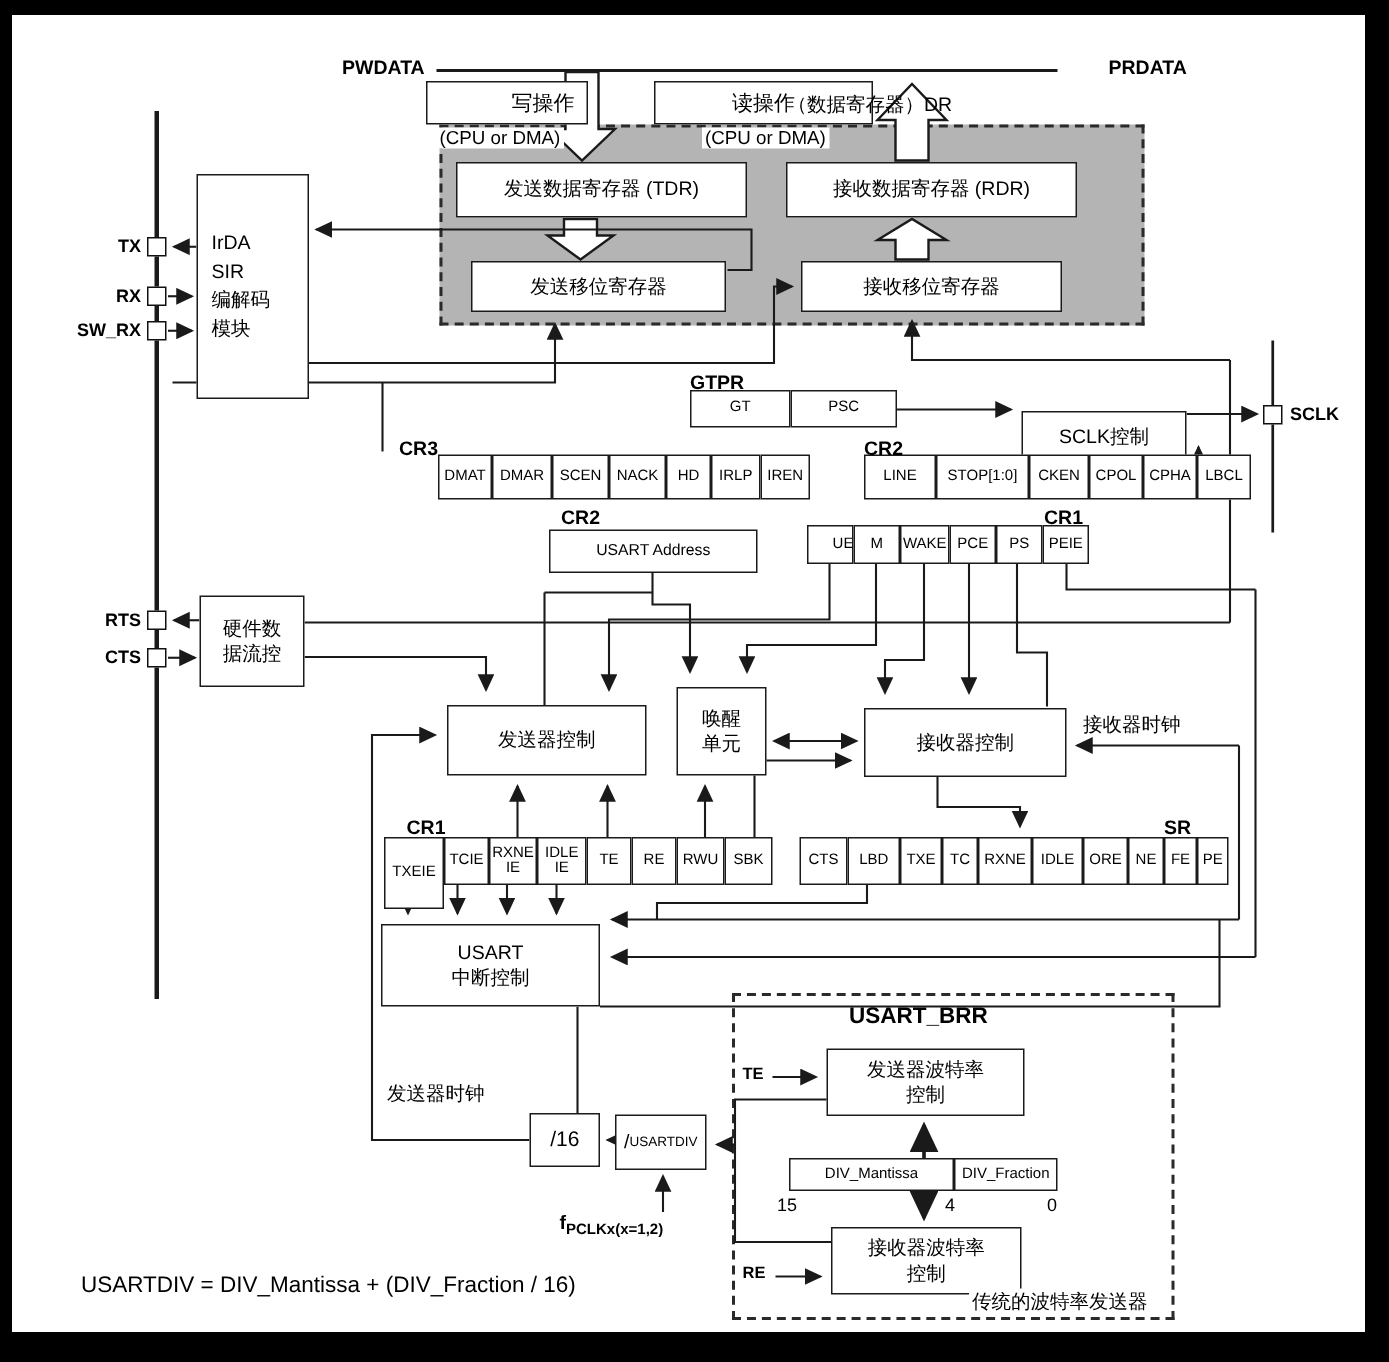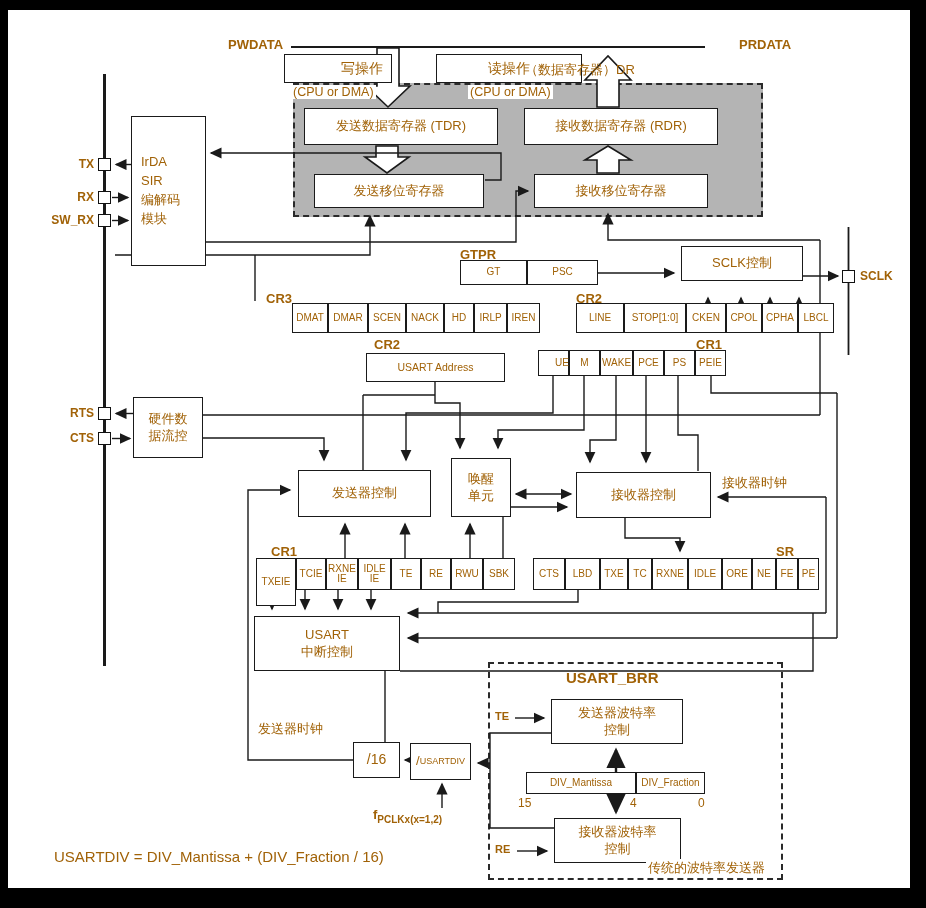--- a/index.html
+++ b/index.html
@@ -1,17 +1,17 @@
 <!DOCTYPE html>
 <html><head>
 <meta charset="utf-8">
 <style>
   html,body{margin:0;padding:0;background:#000;}
   #page{position:relative;width:926px;height:908px;background:#000;
-        font-family:"Liberation Sans","DejaVu Sans",sans-serif;color:#a16207;}
+        font-family:"Liberation Sans","DejaVu Sans",sans-serif;color:#000000;}
   #canvas{position:absolute;left:8px;top:10px;width:902px;height:878px;background:#fff;}
   .grayzone{position:absolute;left:285px;top:73px;width:470px;height:134px;
             background:#b4b4b4;border:2px dashed #2a2a2a;box-sizing:border-box;z-index:1;}
   .brrzone{position:absolute;left:480px;top:652px;width:295px;height:218px;
            border:2px dashed #2a2a2a;box-sizing:border-box;z-index:1;background:transparent;}
   svg.wires{position:absolute;left:0;top:0;z-index:2;}
   .box{position:absolute;background:#fff;border:1.6px solid #1a1a1a;box-sizing:border-box;
        display:flex;align-items:center;justify-content:center;text-align:center;
        font-size:13px;z-index:3;line-height:1.25;}
   .box .stack{width:100%;}
@@ -157,21 +157,21 @@
     <div class="pin" style="left:90px;top:204px;"></div>
     <div class="pinlbl" style="left:34px;top:147px;">TX</div>
     <div class="pinlbl" style="left:34px;top:180px;">RX</div>
     <div class="pinlbl" style="left:34px;top:203px;">SW_RX</div>
 
     <div class="reglbl" style="left:452px;top:237px;">GTPR</div>
     <div class="reg" style="left:452px;top:250px;">
       <div class="cell" style="width:67px;height:25px;">GT</div>
       <div class="cell" style="width:71px;height:25px;">PSC</div>
     </div>
-    <div class="box" style="left:673px;top:236px;width:122px;height:35px;">SCLK控制</div>
+    <div class="box" style="left:673px;top:264px;width:110px;height:35px;">SCLK控制</div>
     <div class="pin" style="left:834px;top:260px;"></div>
     <div class="lbl" style="left:852px;top:259px;font-weight:bold;font-size:12px;">SCLK</div>
 
     <div class="reglbl" style="left:258px;top:281px;">CR3</div>
     <div class="reg" style="left:248px;top:293px;padding-left:36px;">
       <div class="cell" style="width:36px;height:30px;">DMAT</div>
       <div class="cell" style="width:40px;height:30px;">DMAR</div>
       <div class="cell" style="width:38px;height:30px;">SCEN</div>
       <div class="cell" style="width:38px;height:30px;">NACK</div>
       <div class="cell" style="width:30px;height:30px;">HD</div>

